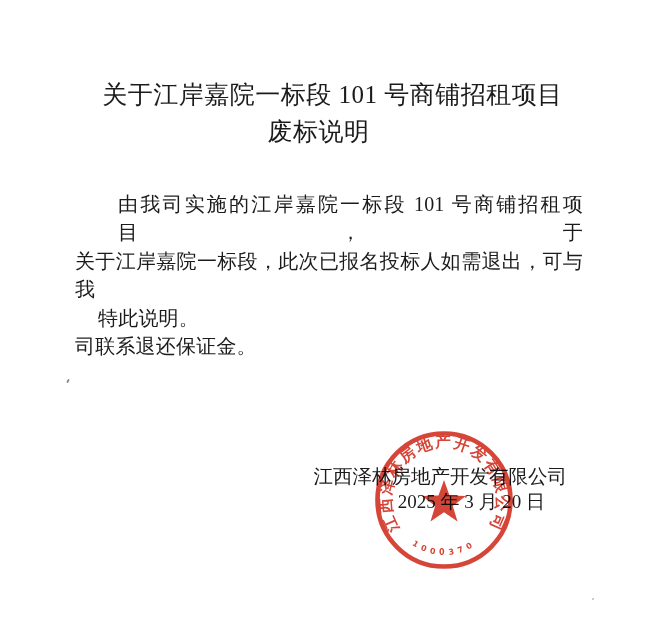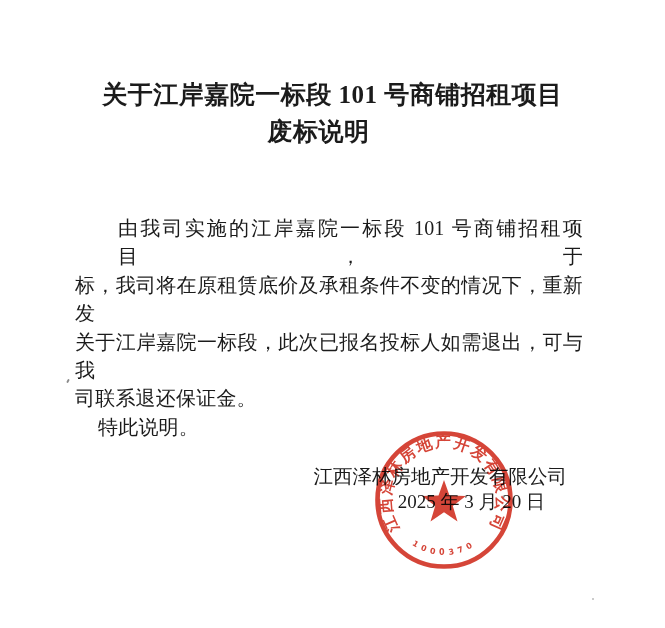--- a/index.html
+++ b/index.html
@@ -13,37 +13,37 @@
     font-family: "Liberation Serif", "DejaVu Serif", serif;
     color: #1b1b1b;
   }
   .title {
     position: absolute;
     top: 76px;
     left: 0;
     width: 665px;
     text-align: center;
     font-size: 25px;
-    font-weight: bold;
+    font-weight: normal;
     line-height: 37px;
     letter-spacing: 0.5px;
   }
   .title .t2 { position: relative; left: -14px; }
   .doc-body {
     position: absolute;
     top: 190px;
     left: 75px;
     width: 508px;
     font-size: 20px;
     line-height: 28.4px;
     letter-spacing: 0.2px;
   }
   .bl { white-space: nowrap; }
   .bl.fill { text-align: justify; text-align-last: justify; white-space: normal; }
-  .bl.indent2 { padding-left: 43px; margin-top: 24px; }
+  .bl.indent2 { padding-left: 43px; }
   .bl.indent1 { padding-left: 23px; }
   .sig-company {
     position: absolute;
     top: 464px;
     right: 98px;
     font-size: 19.5px;
     line-height: 26px;
     white-space: nowrap;
   }
   .sig-date {
@@ -89,24 +89,23 @@
 
 <div class="page">
 
   <div class="title">
     <div class="t1">关于江岸嘉院一标段 101 号商铺招租项目</div>
     <div class="t2">废标说明</div>
   </div>
 
   <div class="doc-body">
     <div class="bl indent2 fill">由我司实施的江岸嘉院一标段 101 号商铺招租项目，于</div>
-    <div class="bl fill">标，我司将在原租赁底价及承租条件不变的情况下，重新发</div>
     <div class="bl fill">关于江岸嘉院一标段，此次已报名投标人如需退出，可与我</div>
+    <div class="bl indent1">特此说明。</div>
     <div class="bl">司联系退还保证金。</div>
-    <div class="bl indent1">特此说明。</div>
   </div>
 
   <div class="sig-company">江西泽林房地产开发有限公司</div>
   <div class="sig-date">2025 年 3 月 20 日</div>
 
   <svg class="stamp" viewBox="0 0 160 160" xmlns="http://www.w3.org/2000/svg">
     <defs>
       <path id="arcTop" d="M 36.6 110.4 A 53 53 0 1 1 123.4 110.4" fill="none"></path>
       <path id="arcBottom" d="M 48.5 125.1 A 55 55 0 0 0 111.5 125.1" fill="none"></path>
     </defs>

